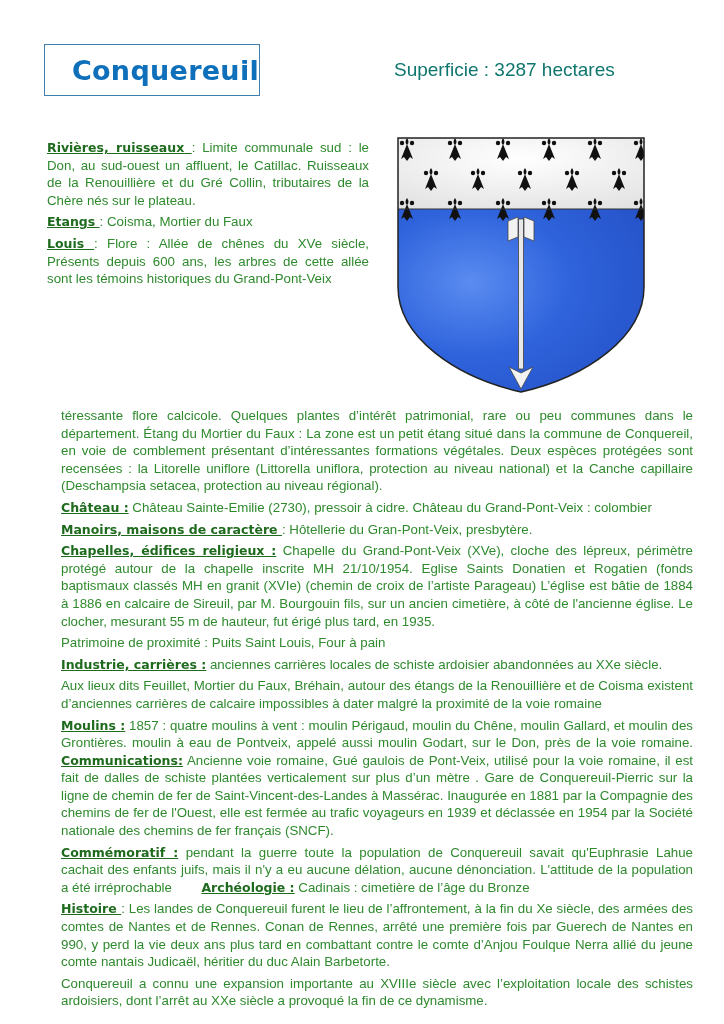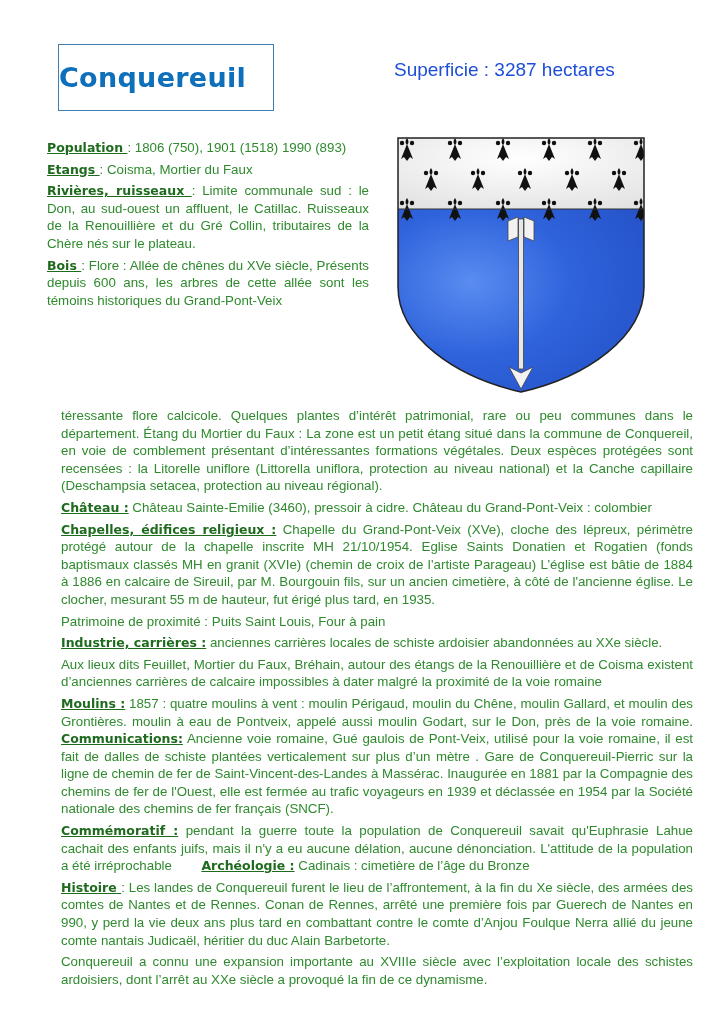--- a/index.html
+++ b/index.html
@@ -1,23 +1,23 @@
 <!DOCTYPE html>
 <html><head>
 <meta charset="utf-8">
 <style>
   html, body { margin:0; padding:0; background:#ffffff; }
   body { width:724px; height:1024px; position:relative; overflow:hidden;
          font-family:"Liberation Sans", "DejaVu Sans", sans-serif; }
-  .title-box { position:absolute; left:58px; top:44px; width:216px; height:67px;
+  .title-box { position:absolute; left:44px; top:44px; width:216px; height:52px;
                border:1px solid #3f7fb0; box-sizing:border-box;
-               display:flex; align-items:center; justify-content:flex-start; }
+               display:flex; align-items:center; justify-content:flex-end; }
   .title-box h1 { margin:0; font-family:"DejaVu Sans", sans-serif; font-weight:bold;
                   font-size:27px; color:#0e6fba; letter-spacing:0.3px; }
-  .stats { position:absolute; left:394px; top:60px; color:#1d4ed8; }
+  .stats { position:absolute; left:394px; top:60px; color:#0f766e; }
   .stats div { font-family:"Liberation Sans", sans-serif; font-size:19px; line-height:20px; }
   .stats .s1 { margin-bottom:20px; }
   .shield { position:absolute; left:397px; top:137px; width:248px; height:256px; }
   .txt { position:absolute; color:#2f8a2e; font-family:"Liberation Sans", sans-serif;
          font-size:13.3px; line-height:17.6px; }
   .txt p { margin:0 0 4px 0; text-align:justify; }
   .lbl { font-family:"DejaVu Sans", sans-serif; font-weight:bold; color:#1f6b1e;
          text-decoration:underline; font-size:12.5px; }
   .col { left:47px; top:139px; width:322px; }
   .full { left:61px; top:407px; width:632px; }
@@ -79,29 +79,29 @@
 
     <rect x="121.5" y="82" width="5" height="150" fill="#e8e8e8" stroke="#444" stroke-width="0.8"></rect>
     <path d="M111,84 L121,80 L121,100 L111,104 Z" fill="#f2f2f2" stroke="#444" stroke-width="0.8"></path>
     <path d="M137,84 L127,80 L127,100 L137,104 Z" fill="#f2f2f2" stroke="#444" stroke-width="0.8"></path>
     <path d="M112,230 L124,252 L136,230 L124,236 Z" fill="#f2f2f2" stroke="#444" stroke-width="0.8"></path>
   </g>
   <path d="M1,1 H247 V150 C247,200 190,240 124,255 C58,240 1,200 1,150 Z" fill="none" stroke="#222" stroke-width="1.5"></path>
 </svg>
 
 <div class="txt col">
-  <p><span class="lbl">Population </span><span> : 1806 (750), 1901 (1518) 1990 (893)</span></p>
+  <p><span class="lbl">Rivières, ruisseaux </span><span>: Limite communale sud : le Don, au sud-ouest un affluent, le Catillac. Ruisseaux de la Renouillière et du Gré Collin, tributaires de la Chère nés sur le plateau.</span></p>
   <p><span class="lbl">Etangs </span><span>: Coisma, Mortier du Faux</span></p>
-  <p><span class="lbl">Rivières, ruisseaux </span><span>: Limite communale sud : le Don, au sud-ouest un affluent, le Catillac. Ruisseaux de la Renouillière et du Gré Collin, tributaires de la Chère nés sur le plateau.</span></p>
-  <p><span class="lbl">Bois </span><span>: Flore : Allée de chênes du XVe siècle, Présents depuis 600 ans, les arbres de cette allée sont les témoins historiques du Grand-Pont-Veix</span></p>
+  <p><span class="lbl">Louis </span><span>: Flore : Allée de chênes du XVe siècle, Présents depuis 600 ans, les arbres de cette allée sont les témoins historiques du Grand-Pont-Veix</span></p>
 </div>
 
 <div class="txt full">
   <p>téressante flore calcicole. Quelques plantes d’intérêt patrimonial, rare ou peu communes dans le département. Étang du Mortier du Faux : La zone est un petit étang situé dans la commune de Conquereil, en voie de comblement présentant d’intéressantes formations végétales. Deux espèces protégées sont recensées : la Litorelle uniflore (Littorella uniflora, protection au niveau national) et la Canche capillaire (Deschampsia setacea, protection au niveau régional).</p>
-  <p><span class="lbl">Château :</span><span> Château Sainte-Emilie (3460), pressoir à cidre. Château du Grand-Pont-Veix : colombier</span></p>
+  <p><span class="lbl">Château :</span><span> Château Sainte-Emilie (2730), pressoir à cidre. Château du Grand-Pont-Veix : colombier</span></p>
+  <p><span class="lbl">Manoirs, maisons de caractère </span><span>: Hôtellerie du Gran-Pont-Veix, presbytère.</span></p>
   <p><span class="lbl">Chapelles, édifices religieux :</span><span> Chapelle du Grand-Pont-Veix (XVe), cloche des lépreux, périmètre protégé autour de la chapelle inscrite MH 21/10/1954. Eglise Saints Donatien et Rogatien (fonds baptismaux classés MH en granit (XVIe) (chemin de croix de l’artiste Parageau) L’église est bâtie de 1884 à 1886 en calcaire de Sireuil, par M. Bourgouin fils, sur un ancien cimetière, à côté de l'ancienne église. Le clocher, mesurant 55 m de hauteur, fut érigé plus tard, en 1935.</span></p>
   <p>Patrimoine de proximité : Puits Saint Louis, Four à pain</p>
   <p><span class="lbl">Industrie, carrières :</span><span> anciennes carrières locales de schiste ardoisier abandonnées au XXe siècle.</span></p>
   <p>Aux lieux dits Feuillet, Mortier du Faux, Bréhain, autour des étangs de la Renouillière et de Coisma existent d’anciennes carrières de calcaire impossibles à dater malgré la proximité de la voie romaine</p>
   <p><span class="lbl">Moulins :</span><span> 1857 : quatre moulins à vent : moulin Périgaud, moulin du Chêne, moulin Gallard, et moulin des Grontières. moulin à eau de Pontveix, appelé aussi moulin Godart, sur le Don, près de la voie romaine. </span><span class="lbl">Communications:</span><span> Ancienne voie romaine, Gué gaulois de Pont-Veix, utilisé pour la voie romaine, il est fait de dalles de schiste plantées verticalement sur plus d’un mètre . Gare de Conquereuil-Pierric sur la ligne de chemin de fer de Saint-Vincent-des-Landes à Massérac. Inaugurée en 1881 par la Compagnie des chemins de fer de l'Ouest, elle est fermée au trafic voyageurs en 1939 et déclassée en 1954 par la Société nationale des chemins de fer français (SNCF).</span></p>
   <p><span class="lbl">Commémoratif :</span><span style="white-space:pre-wrap"> pendant la guerre toute la population de Conquereuil savait qu'Euphrasie Lahue cachait des enfants juifs, mais il n'y a eu aucune délation, aucune dénonciation. L'attitude de la population a été irréprochable        </span><span class="lbl">Archéologie :</span><span> Cadinais : cimetière de l’âge du Bronze</span></p>
   <p><span class="lbl">Histoire </span><span>: Les landes de Conquereuil furent le lieu de l’affrontement, à la fin du Xe siècle, des armées des comtes de Nantes et de Rennes. Conan de Rennes, arrêté une première fois par Guerech de Nantes en 990, y perd la vie deux ans plus tard en combattant contre le comte d’Anjou Foulque Nerra allié du jeune comte nantais Judicaël, héritier du duc Alain Barbetorte.</span></p>
   <p>Conquereuil a connu une expansion importante au XVIIIe siècle avec l’exploitation locale des schistes ardoisiers, dont l’arrêt au XXe siècle a provoqué la fin de ce dynamisme.</p>
 </div>
 

